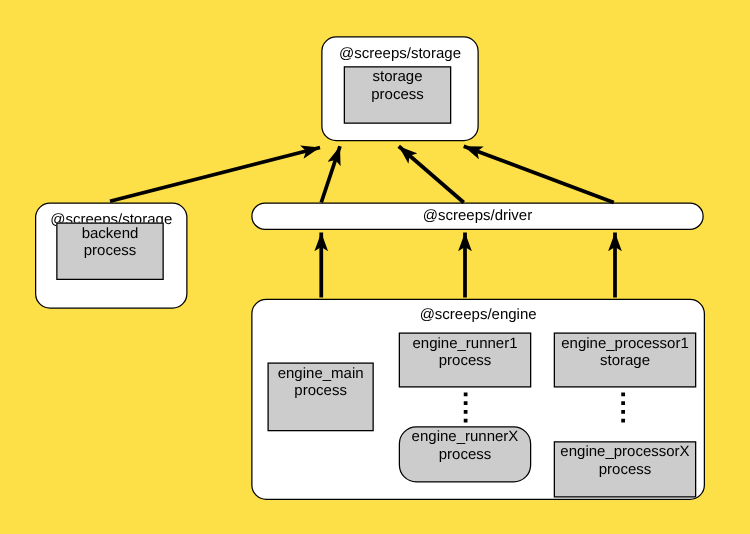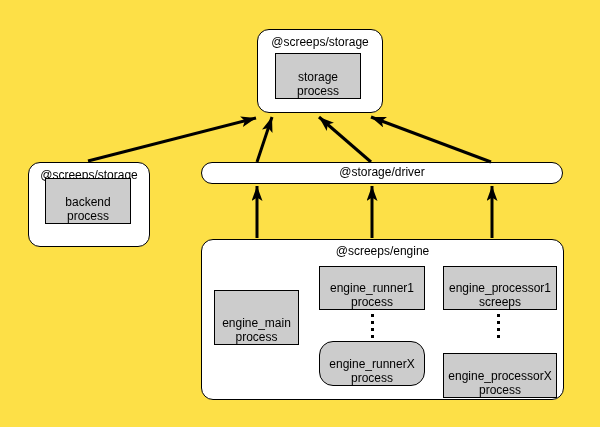--- a/index.html
+++ b/index.html
@@ -40,21 +40,21 @@
     padding-top: 5px;
     white-space: nowrap;
   }
 
   
   .proc {
     position: absolute;
     background: #cccccc;
     border: 1px solid #000;
     display: flex;
-    align-items: flex-end;
+    align-items: flex-start;
     justify-content: center;
   }
   .proc-label {
     width: min-content;
     min-width: 40px;
     text-align: center;
     font-size: 12px;
     line-height: 14px;
     white-space: normal;
   }
@@ -126,36 +126,36 @@
   </div>
 
   <div class="pkg pkg-backend">
     <div class="pkg-label">@screeps/storage</div>
     <div class="proc proc-backend" style="background: rgb(204, 204, 204);">
       <div class="proc-label">backend process</div>
     </div>
   </div>
 
   <div class="pkg pkg-driver">
-    <div class="pkg-label">@storage/driver</div>
+    <div class="pkg-label">@screeps/driver</div>
   </div>
 
   <div class="pkg pkg-engine">
     <div class="pkg-label">@screeps/engine</div>
 
     <div class="proc proc-engine-main" style="background: rgb(204, 204, 204);">
       <div class="proc-label">engine_main process</div>
     </div>
 
     <div class="proc proc-engine-runner1" style="background: rgb(204, 204, 204);">
       <div class="proc-label">engine_runner1 process</div>
     </div>
 
     <div class="proc proc-engine-processor1" style="background: rgb(204, 204, 204);">
-      <div class="proc-label">engine_processor1 screeps</div>
+      <div class="proc-label">engine_processor1 storage</div>
     </div>
 
     <div class="vdots vdots-runner">
       <span></span>
         <span></span>
         <span></span>
         <span></span>
     </div>
     <div class="vdots vdots-processor">
       <span></span>

